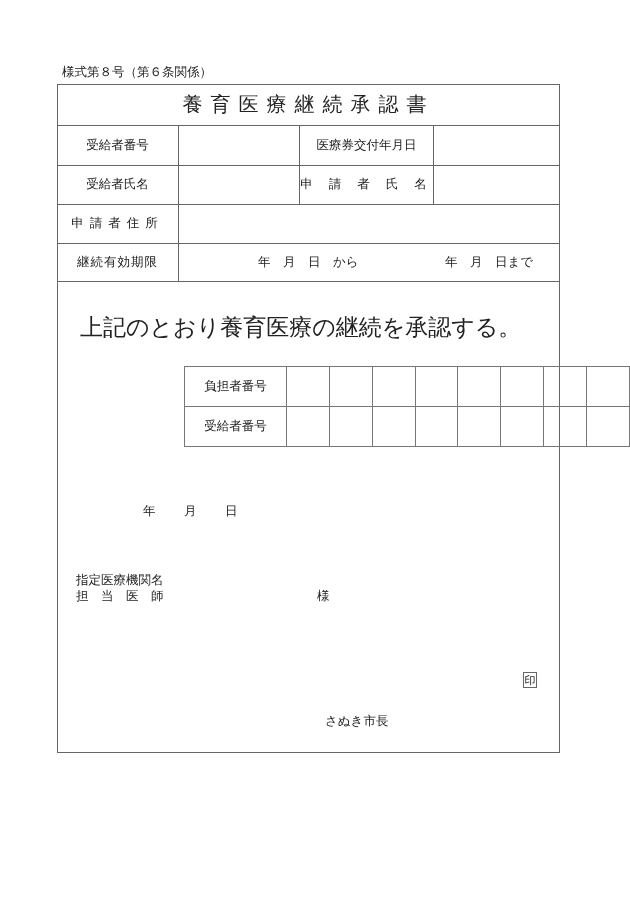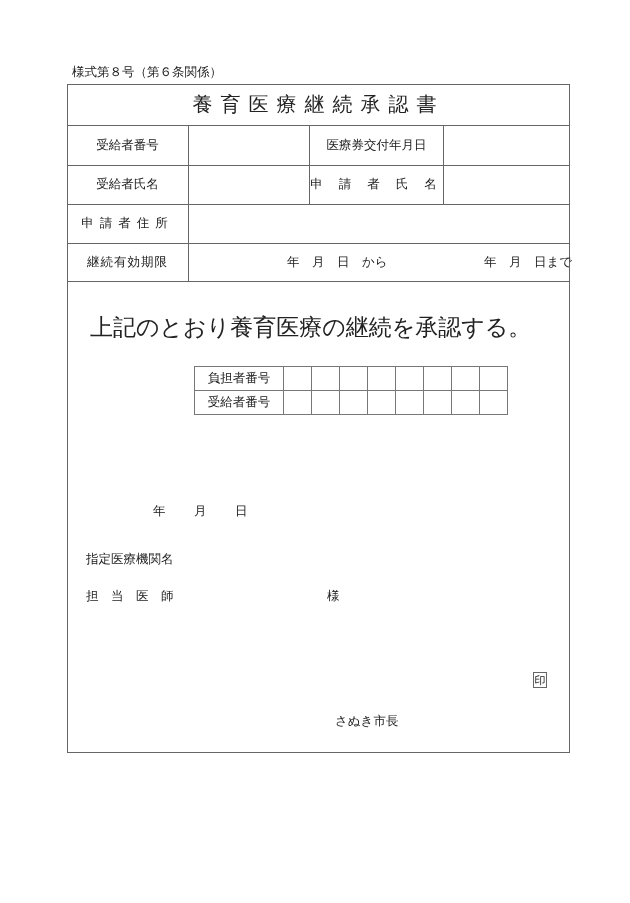--- a/index.html
+++ b/index.html
@@ -1,29 +1,29 @@
 <!DOCTYPE html>
 <html><head>
 <meta charset="utf-8">
 <style>
   html, body { margin:0; padding:0; background:#ffffff; }
   body { width:630px; height:903px; position:relative; overflow:hidden;
          font-family:"DejaVu Serif","Liberation Serif",serif; color:#222; }
-  .abs { position:absolute;margin-left:10px; }
+  .abs { position:absolute; }
   .form-no { left:62px; top:64px; font-size:12.5px; white-space:nowrap; }
   .frame { left:57px; top:84px; width:503px; height:669px; border:1px solid #666; box-sizing:border-box; }
   .title { left:57px; top:84px; width:503px; height:42px; display:flex; align-items:center; justify-content:center;
            font-size:20px; letter-spacing:8px; border-bottom:1px solid #666; box-sizing:border-box;font-family:Liberation Mono, monospace; }
   .hline { height:0; border-top:1px solid #666; }
   .vline { width:0; border-left:1px solid #666; }
   .cell { display:flex; align-items:center; justify-content:center; font-size:12.5px; white-space:nowrap; }
   .spaced { letter-spacing:6px; }
   .statement { left:80px; top:312px; font-size:23px; white-space:nowrap; }
   .num-table { left:184px; top:366px; border-collapse:collapse; font-size:12.5px; }
-  .num-table td { border:1px solid #777; height:23px; padding:0; }
+  .num-table td { border:1px solid #777; height:23px; padding:8px; }
   .num-table td.lbl { width:88px; text-align:center; }
   .num-table td.dg { width:27px; }
   .num-table td.dl { border-left:1px dashed #888; }
   .plain { font-size:12.5px; white-space:nowrap; }
   .seal { left:523px; top:672px; width:14px; height:16px; border:1px solid #666; font-size:11px;
           display:flex; align-items:center; justify-content:center; box-sizing:border-box; }
 </style>
 </head>
 <body>
 
@@ -47,22 +47,22 @@
 
 <div class="abs cell" style="left:57px;top:165px;width:121px;height:39px">受給者氏名</div>
 <div class="abs cell" style="left:179px;top:165px;width:120px;height:39px"></div>
 <div class="abs cell spaced" style="left:300px;top:165px;width:133px;height:39px">申 請 者 氏 名</div>
 <div class="abs cell" style="left:434px;top:165px;width:126px;height:39px"></div>
 
 <div class="abs cell spaced" style="left:57px;top:204px;width:121px;height:39px">申請者住所</div>
 <div class="abs cell" style="left:179px;top:204px;width:381px;height:39px"></div>
 
 <div class="abs cell" style="left:57px;top:243px;width:121px;height:38px;letter-spacing:1px">継続有効期限</div>
-<div class="abs cell" style="left:277px;top:243px;width:120px;height:38px;justify-content:flex-start">年　月　日　から</div>
-<div class="abs cell" style="left:474px;top:243px;width:100px;height:38px;justify-content:flex-start">年　月　日まで</div>
+<div class="abs cell" style="left:258px;top:243px;width:120px;height:38px;justify-content:flex-start">年　月　日　から</div>
+<div class="abs cell" style="left:445px;top:243px;width:100px;height:38px;justify-content:flex-start">年　月　日まで</div>
 
 <div class="abs statement">上記のとおり養育医療の継続を承認する。</div>
 
 <table class="abs num-table">
   <tbody>
       <tr>
     <td class="lbl">負担者番号</td>
     <td class="dg"></td>
     <td class="dg dl"></td>
     <td class="dg"></td>
@@ -83,18 +83,18 @@
     <td class="dg"></td>
     <td class="dg"></td>
   </tr>
 </tbody>
   </table>
 
 <div class="abs plain" style="left:143px;top:503px">年</div>
 <div class="abs plain" style="left:184px;top:503px">月</div>
 <div class="abs plain" style="left:225px;top:503px">日</div>
 
-<div class="abs plain" style="left:76px;top:551px">指定医療機関名</div>
+<div class="abs plain" style="left:76px;top:572px">指定医療機関名</div>
 <div class="abs plain" style="left:76px;top:588px">担　当　医　師</div>
 <div class="abs plain" style="left:317px;top:588px">様</div>
 
 <div class="abs plain" style="left:325px;top:713px">さぬき市長</div>
 <div class="abs seal">印</div>
 
 </body></html>

